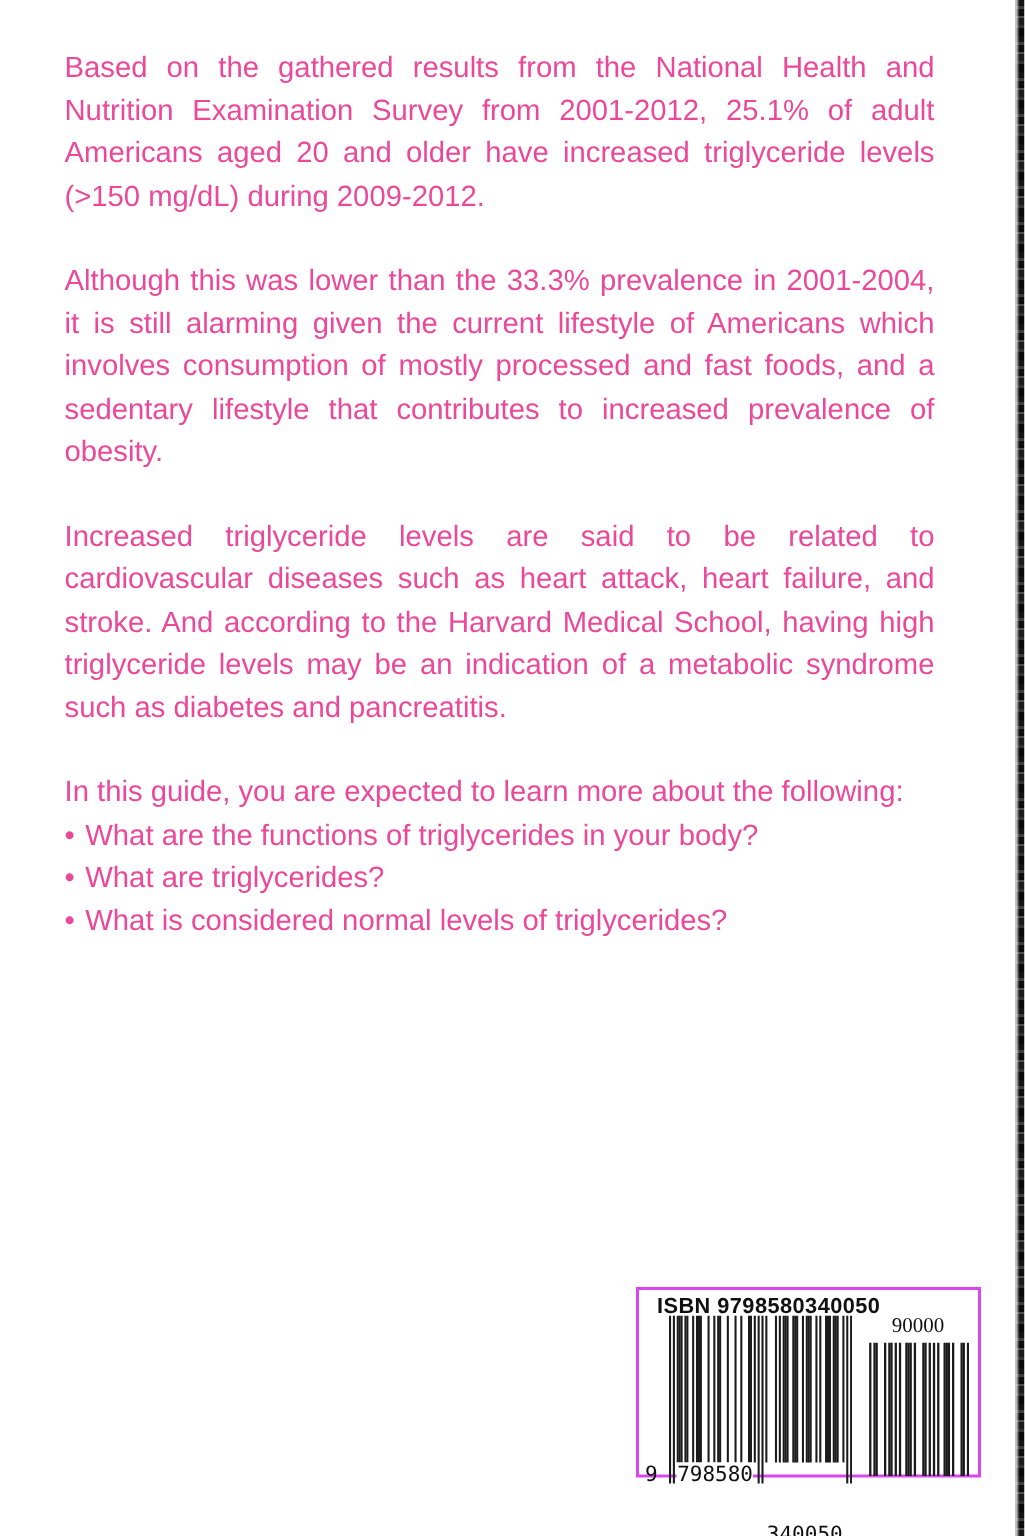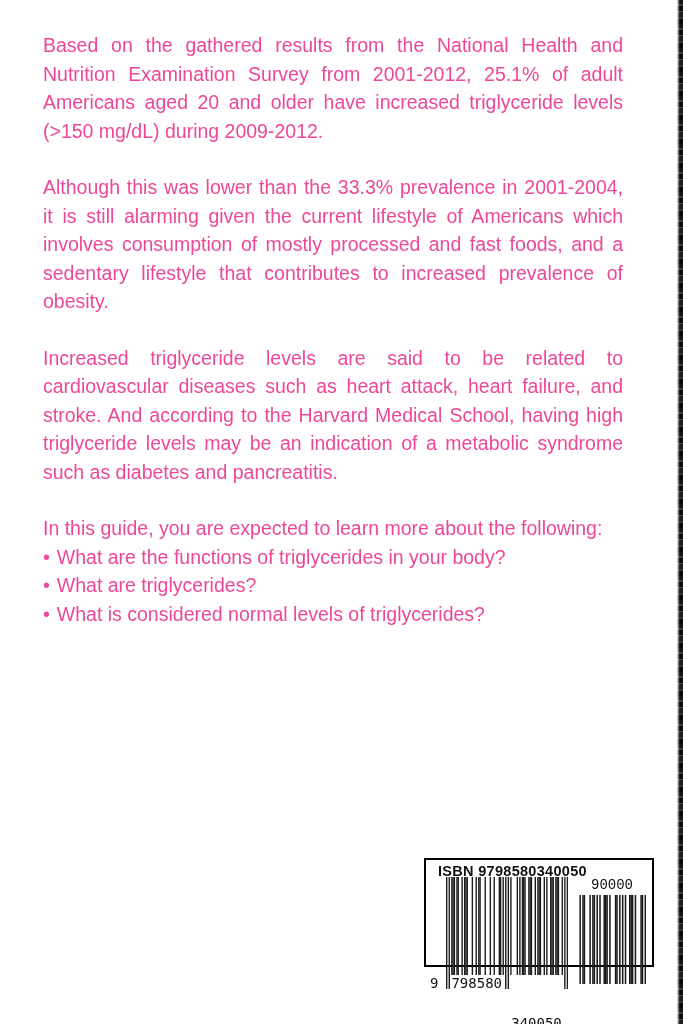--- a/index.html
+++ b/index.html
@@ -10,39 +10,39 @@
   .content{
     position:absolute;left:43px;top:31px;width:580px;
     color:#ec4899;font-size:19.5px;line-height:28.5px;
   }
   p.para{margin:0 0 28px 0;text-align:justify;}
   p.para.no-gap{margin-bottom:0;}
   .bullet-line{display:block;}
   .bullet-marker{margin-right:7px;}
   
   .isbn-box{
-    position:absolute;left:424px;top:858px;width:230px;height:109px;
-    border:2px solid #000000;background:#fff;box-sizing:border-box;
+    position:absolute;left:424px;top:858px;width:230px;height:127px;
+    border:2px solid #d946ef;background:#fff;box-sizing:border-box;
   }
   .isbn-label{
     position:absolute;top:3px;left:12px;font-size:14.5px;font-weight:bold;
     letter-spacing:0.3px;color:#101010;white-space:nowrap;
   }
   .bc-main{position:absolute;left:20px;top:17px;width:122px;height:115px;}
   .bc-main .bars{position:absolute;left:0;top:0;width:100%;height:100%;display:block;}
   .bc-digit{
     position:absolute;top:98px;font-family:"DejaVu Sans Mono",monospace;
     font-size:14px;color:#101010;line-height:17px;
   }
   .d-lead{left:-16px;}
   .d-g1{left:5px;width:51px;text-align:right;background:#fff;}
   .d-g2{left:65px;width:51px;text-align:center;background:#fff;margin-top:40px;}
   .bc-supp{position:absolute;left:152px;top:17px;width:68px;}
   .supp-digits{
-    text-align:center;font-family:Liberation Mono, monospace;
+    text-align:center;font-family:Liberation Serif, serif;
     font-size:14px;color:#101010;line-height:16px;margin-bottom:2px;
   }
   .supp-bars-wrap{width:68px;height:89px;}
   .supp-bars-wrap .bars{width:100%;height:100%;display:block;}
   
   .scan-edge{
     position:absolute;top:0;right:0;width:6px;height:1024px;
     background:
       linear-gradient(90deg, rgba(255,255,255,0.95) 0%, rgba(255,255,255,0) 45%),
       repeating-linear-gradient(180deg,

